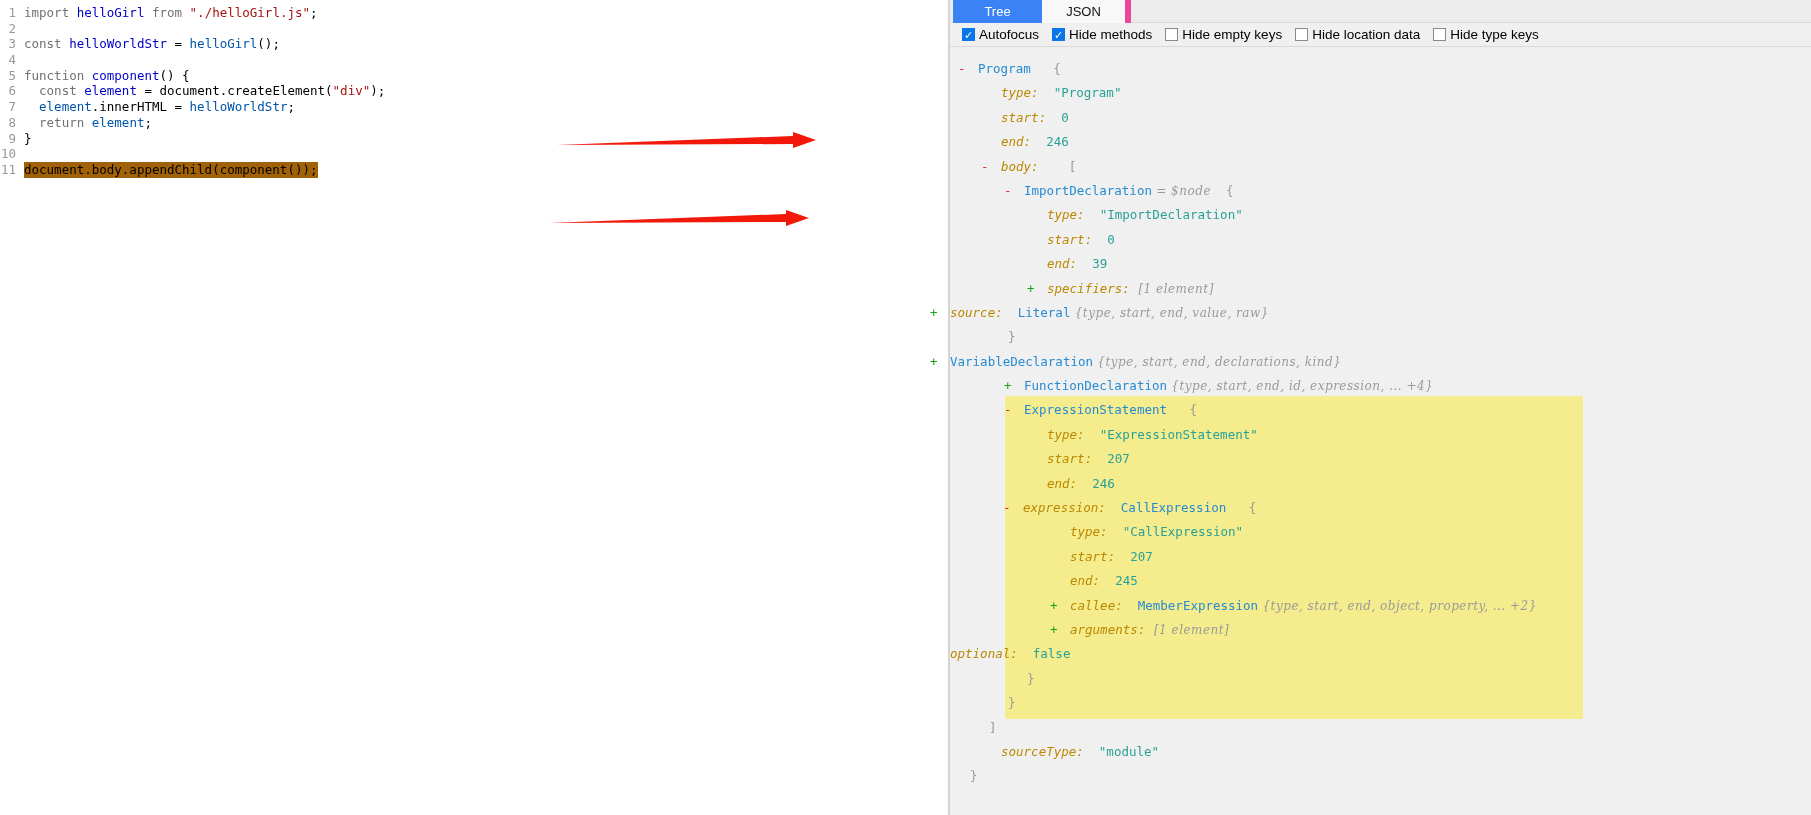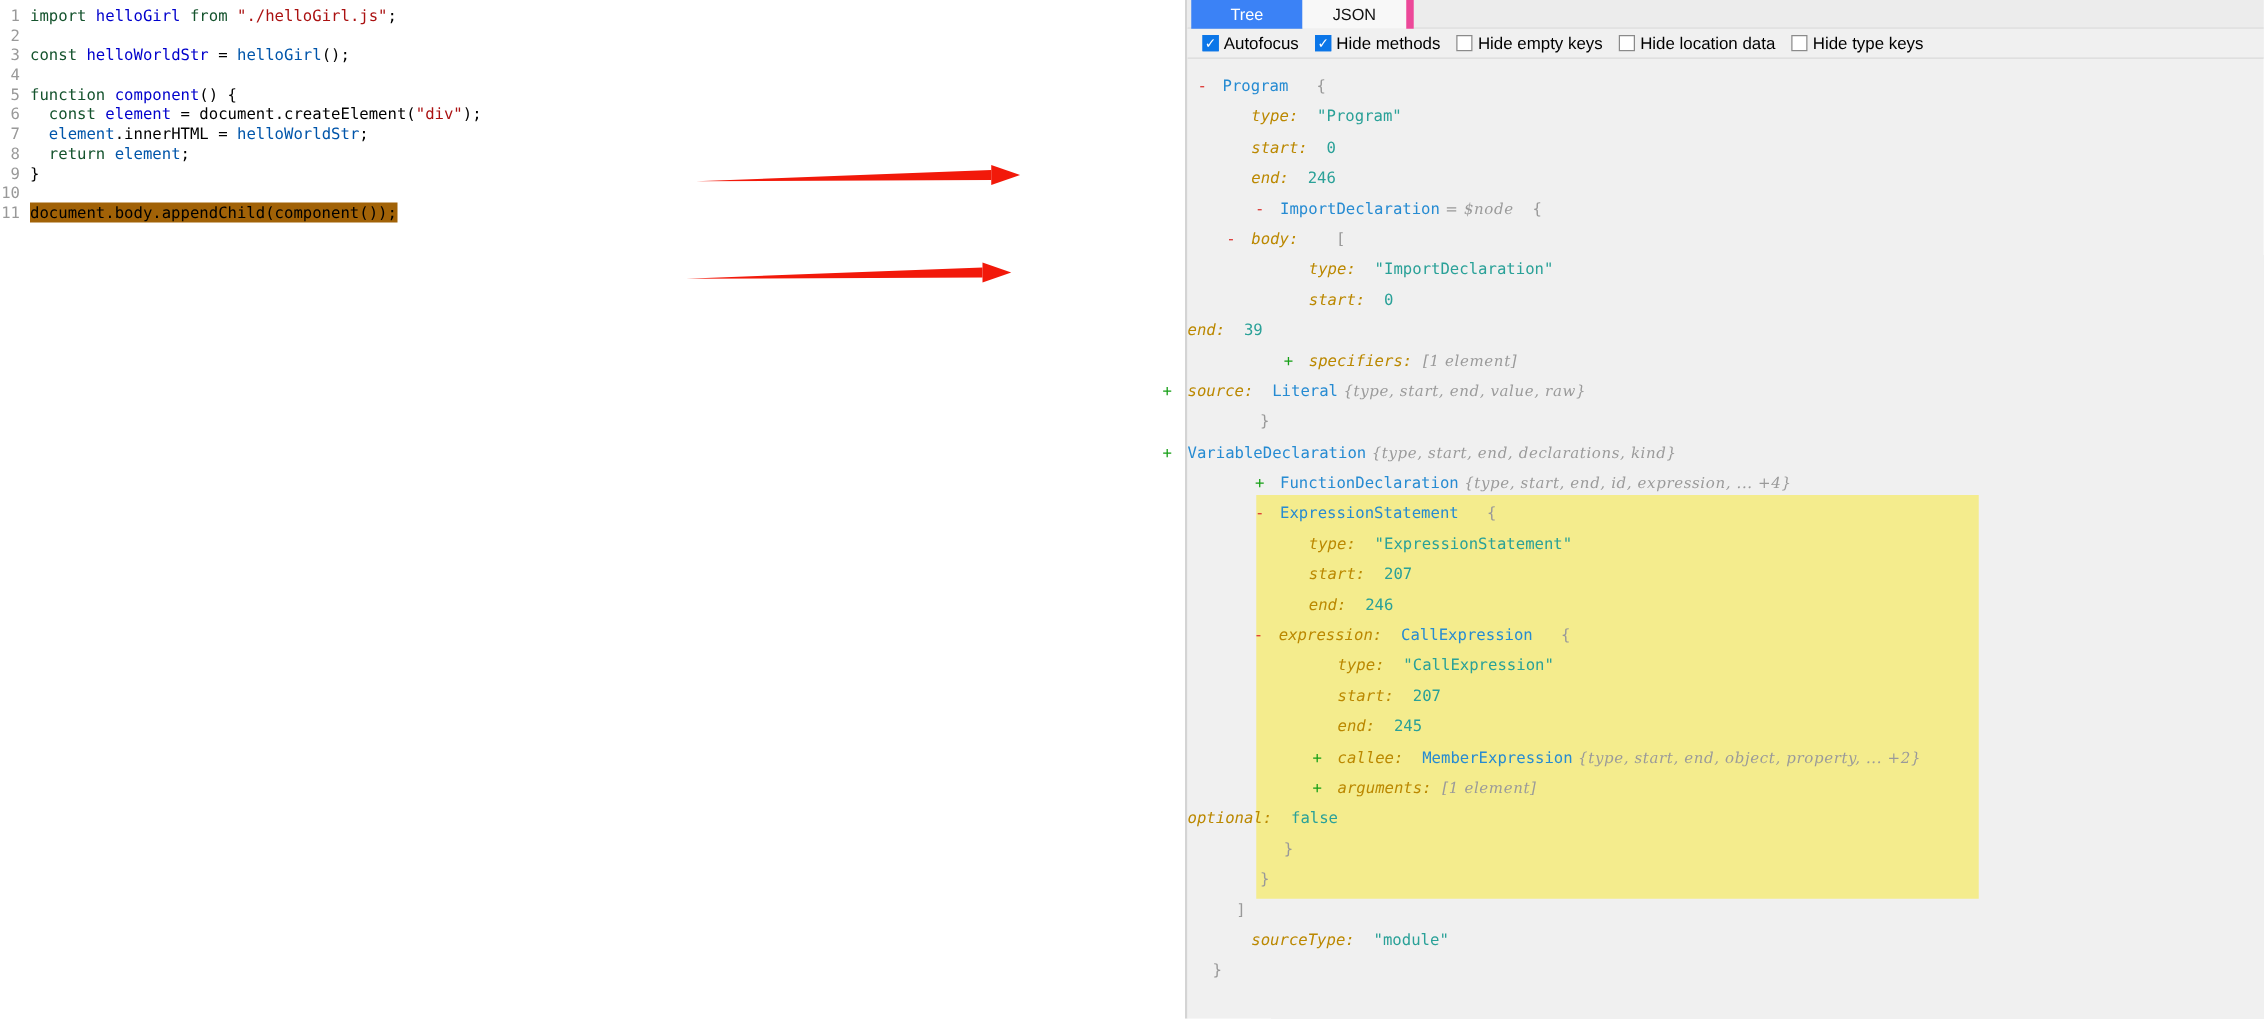--- a/index.html
+++ b/index.html
@@ -8,21 +8,21 @@
   .stage { position:relative; width:1811px; height:815px; }
 
   
   .editor-pane { position:absolute; left:0; top:0; width:948px; height:815px;
                  background:#fff; padding-top:5px;
                  font-family:"DejaVu Sans Mono", monospace; font-size:12.5px; color:#000; }
   .cm-line { display:flex; height:15.7px; line-height:15.7px; white-space:pre; }
   .gut { flex:none; width:16px; text-align:right; color:#999; }
   .lcode { margin-left:8px; }
   .lcode.selected { background:#a16207; }
-  .tk-k { color:#14532d; }
+  .tk-k { color:#737373; }
   .tk-d { color:#0000cc; }
   .tk-v { color:#0055aa; }
   .tk-s { color:#aa1111; }
   .tk-p { color:#000; }
 
   .arrow-layer { position:absolute; left:0; top:0; width:948px; height:815px;
                  pointer-events:none; }
 
   
   .divider { position:absolute; left:948px; top:0; width:2px; height:815px; background:#d4d4d4; }
@@ -118,25 +118,25 @@
           <span class="cb"></span>
           <span>Hide type keys</span>
         </label>
       </div>
     <div class="tree" id="tree">
         <div class="hl-rect" style="left: 55px; width: 578px; top: 348.6px; height: 323.2px; background: rgb(244, 236, 141);"></div>
         <div class="trow" style="padding-left: 28px;"><span class="sign minus">-</span><span class="pt-n">Program</span><span class="pt-pu">   {</span></div>
         <div class="trow" style="padding-left: 51px;"><span class="pt-k">type:</span><span class="pt-val">  "Program"</span></div>
         <div class="trow" style="padding-left: 51px;"><span class="pt-k">start:</span><span class="pt-val">  0</span></div>
         <div class="trow" style="padding-left: 51px;"><span class="pt-k">end:</span><span class="pt-val">  246</span></div>
+        <div class="trow" style="padding-left: 51px;"><span class="sign minus">-</span><span class="pt-k">body:</span><span class="pt-pu">    [</span></div>
         <div class="trow" style="padding-left: 74px;"><span class="sign minus">-</span><span class="pt-n">ImportDeclaration</span><span class="pt-pv"> = $node</span><span class="pt-pu">  {</span></div>
-        <div class="trow" style="padding-left: 51px;"><span class="sign minus">-</span><span class="pt-k">body:</span><span class="pt-pu">    [</span></div>
         <div class="trow" style="padding-left: 97px;"><span class="pt-k">type:</span><span class="pt-val">  "ImportDeclaration"</span></div>
         <div class="trow" style="padding-left: 97px;"><span class="pt-k">start:</span><span class="pt-val">  0</span></div>
-        <div class="trow" style=""><span class="pt-k">end:</span><span class="pt-val">  39</span></div>
+        <div class="trow" style="padding-left: 97px;"><span class="pt-k">end:</span><span class="pt-val">  39</span></div>
         <div class="trow" style="padding-left: 97px;"><span class="sign plus">+</span><span class="pt-k">specifiers:</span><span class="pt-pv">  [1 element]</span></div>
         <div class="trow" style=""><span class="sign plus">+</span><span class="pt-k">source:</span><span class="pt-n">  Literal</span><span class="pt-pv"> {type, start, end, value, raw}</span></div>
         <div class="trow" style="padding-left: 58px;"><span class="pt-pu">}</span></div>
         <div class="trow" style=""><span class="sign plus">+</span><span class="pt-n">VariableDeclaration</span><span class="pt-pv"> {type, start, end, declarations, kind}</span></div>
         <div class="trow" style="padding-left: 74px;"><span class="sign plus">+</span><span class="pt-n">FunctionDeclaration</span><span class="pt-pv"> {type, start, end, id, expression, ... +4}</span></div>
         <div class="trow" style="padding-left: 74px;"><span class="sign minus">-</span><span class="pt-n">ExpressionStatement</span><span class="pt-pu">   {</span></div>
         <div class="trow" style="padding-left: 97px;"><span class="pt-k">type:</span><span class="pt-val">  "ExpressionStatement"</span></div>
         <div class="trow" style="padding-left: 97px;"><span class="pt-k">start:</span><span class="pt-val">  207</span></div>
         <div class="trow" style="padding-left: 97px;"><span class="pt-k">end:</span><span class="pt-val">  246</span></div>
         <div class="trow" style="padding-left: 73px;"><span class="sign minus">-</span><span class="pt-k">expression:</span><span class="pt-n">  CallExpression</span><span class="pt-pu">   {</span></div>

